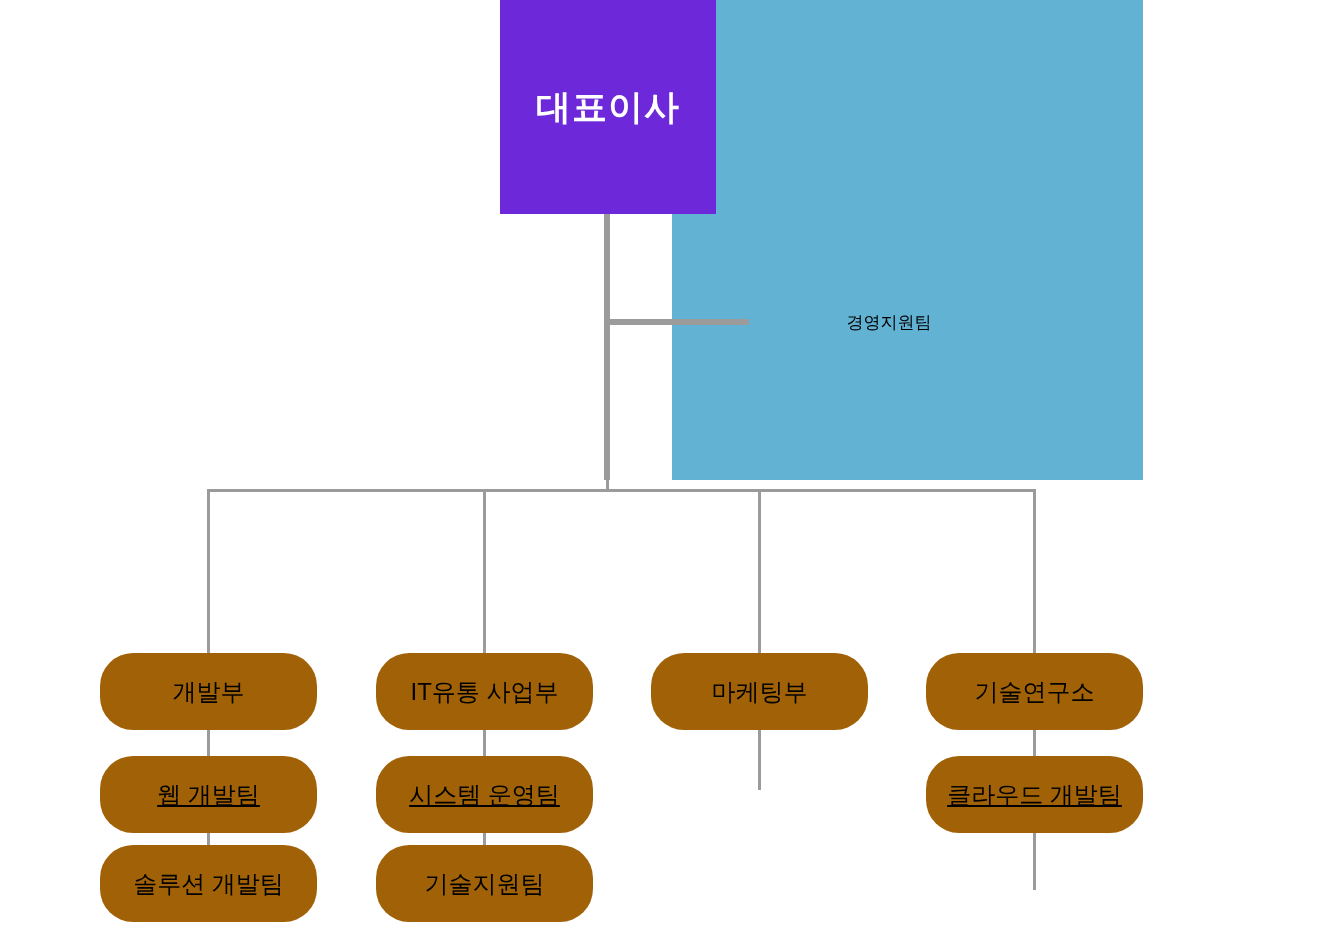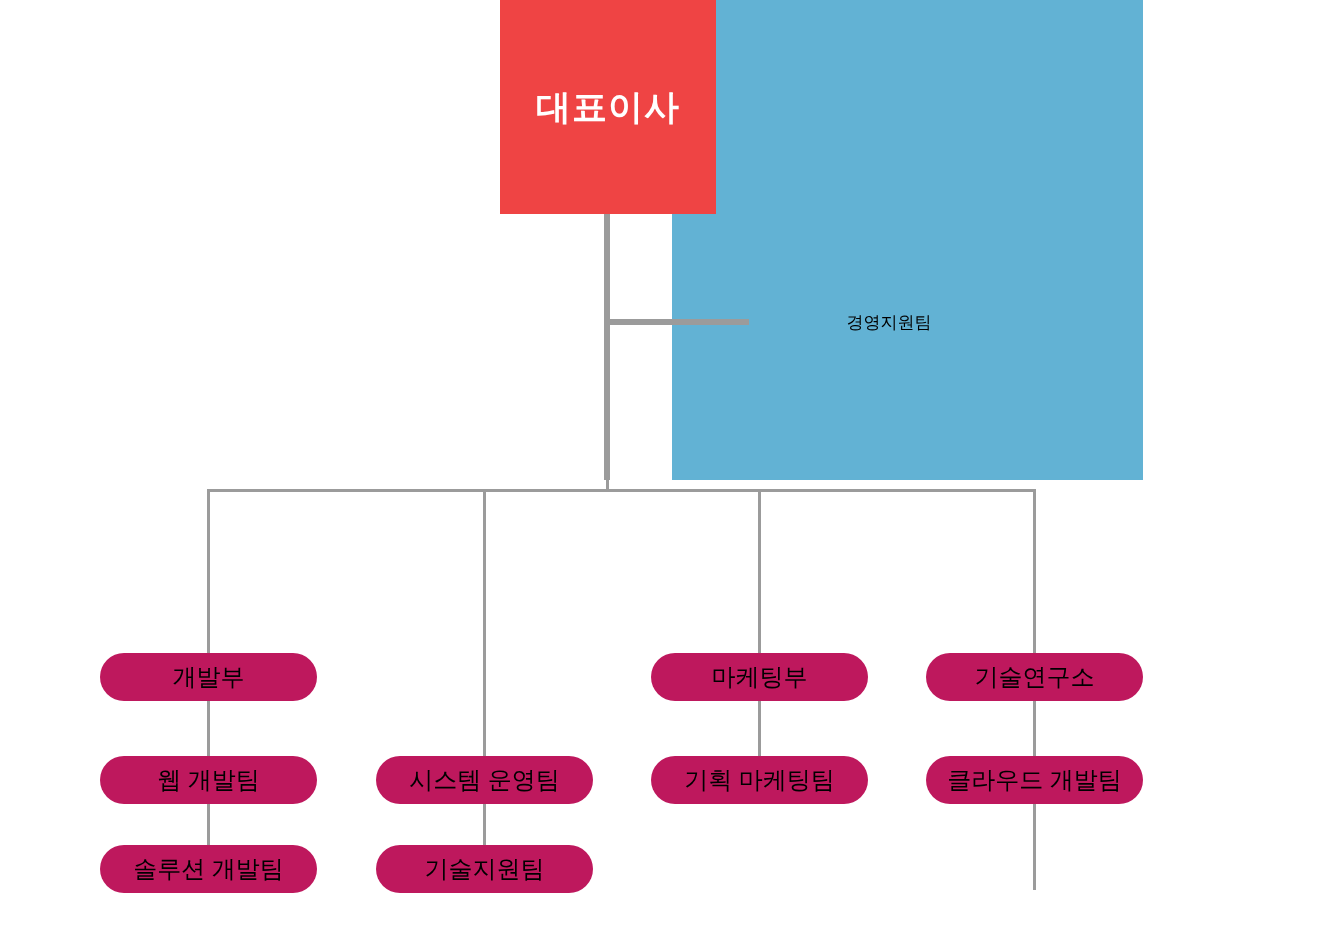--- a/index.html
+++ b/index.html
@@ -35,21 +35,21 @@
     white-space: nowrap;
     z-index: 4;
   }
   
   .root-node {
     position: absolute;
     left: 500px;
     top: 0;
     width: 216px;
     height: 214px;
-    background: #ef4444;
+    background: #6d28d9;
     display: flex;
     align-items: center;
     justify-content: center;
     z-index: 2;
   }
   .root-node span {
     color: #ffffff;
     font-size: 35px;
     font-weight: 700;
     letter-spacing: 1px;
@@ -67,39 +67,39 @@
   .line-distribution{ left: 207px; top: 489px; width: 828px; height: 3px;   }
   .line-col         { width: 3px; top: 489px; }
   .line-col-1 { left: 207px;  height: 401px; }
   .line-col-2 { left: 483px;  height: 401px; }
   .line-col-3 { left: 758px;  height: 301px; }
   .line-col-4 { left: 1033px; height: 401px; }
   
   .pill {
     position: absolute;
     width: 217px;
-    height: 48px;
-    background: #be185d;
+    height: 77px;
+    background: #a16207;
     border-radius: 33px;
     display: flex;
     align-items: center;
     justify-content: center;
     z-index: 2;
   }
   .pill span {
     font-size: 24px;
     color: #000000;
     white-space: nowrap;
   }
   .col1 { left: 100px; }
   .col2 { left: 376px; }
   .col3 { left: 651px; align-items: center; }
   .col4 { left: 926px; }
   .row1 { top: 653px; }
-  .row2 { top: 756px; }
+  .row2 { top: 756px; text-decoration: underline; }
   .row3 { top: 845px; text-align: center; }
 </style>
 </head>
 <body>
 
 <div class="canvas">
 
   <div class="support-panel"></div>
 
   <div class="line line-root-vert"></div>
@@ -120,32 +120,32 @@
   <div class="pill col1 row1">
     <span>개발부</span>
   </div>
   <div class="pill col1 row2">
     <span>웹 개발팀</span>
   </div>
   <div class="pill col1 row3">
     <span>솔루션 개발팀</span>
   </div>
 
+  <div class="pill col2 row1">
+    <span>IT유통 사업부</span>
+  </div>
   <div class="pill col2 row3">
     <span>기술지원팀</span>
   </div>
   <div class="pill col2 row2">
     <span>시스템 운영팀</span>
   </div>
 
   <div class="pill col3 row1">
     <span>마케팅부</span>
-  </div>
-  <div class="pill col3 row2">
-    <span>기획 마케팅팀</span>
   </div>
 
   <div class="pill col4 row1">
     <span>기술연구소</span>
   </div>
   <div class="pill col4 row2">
     <span>클라우드 개발팀</span>
   </div>
 
 </div>

